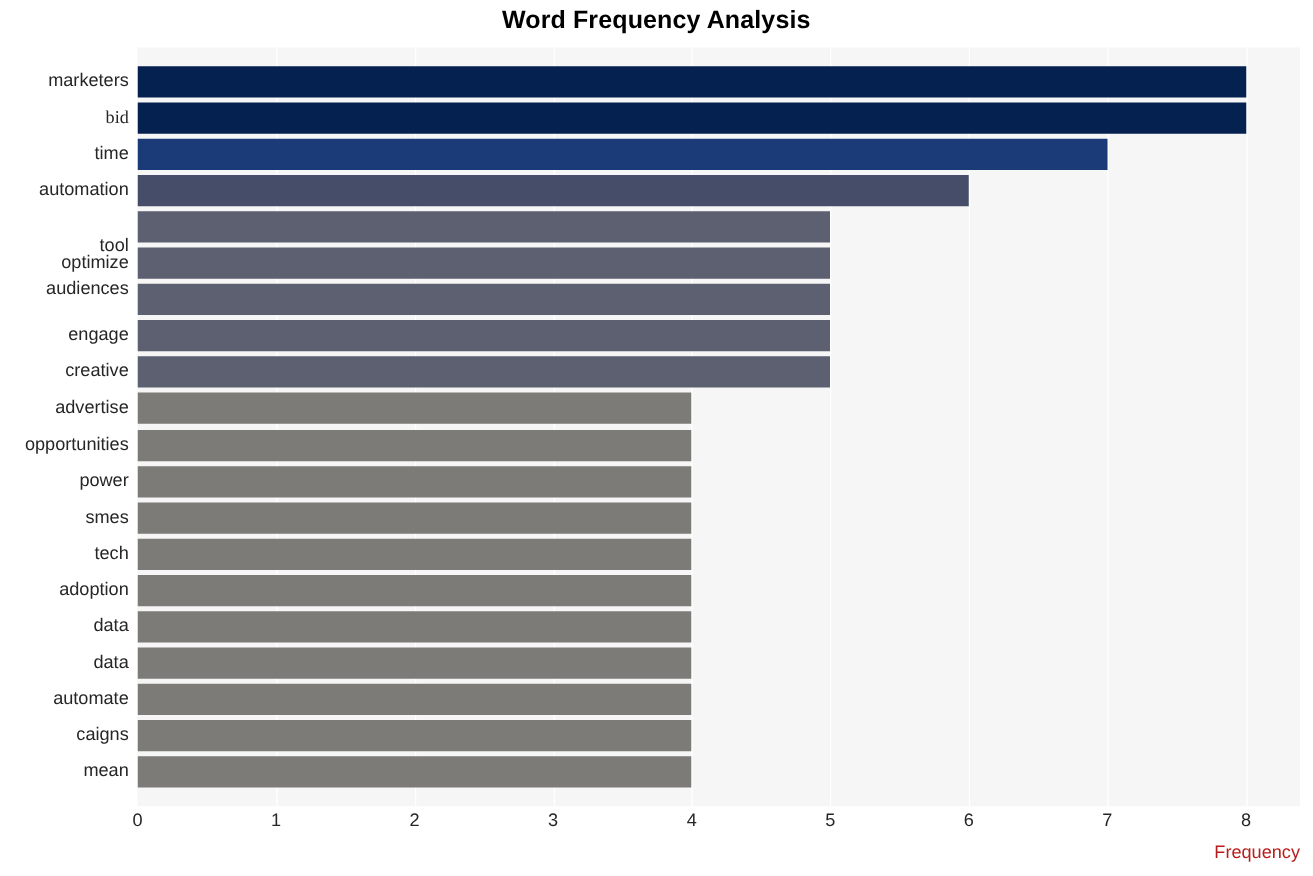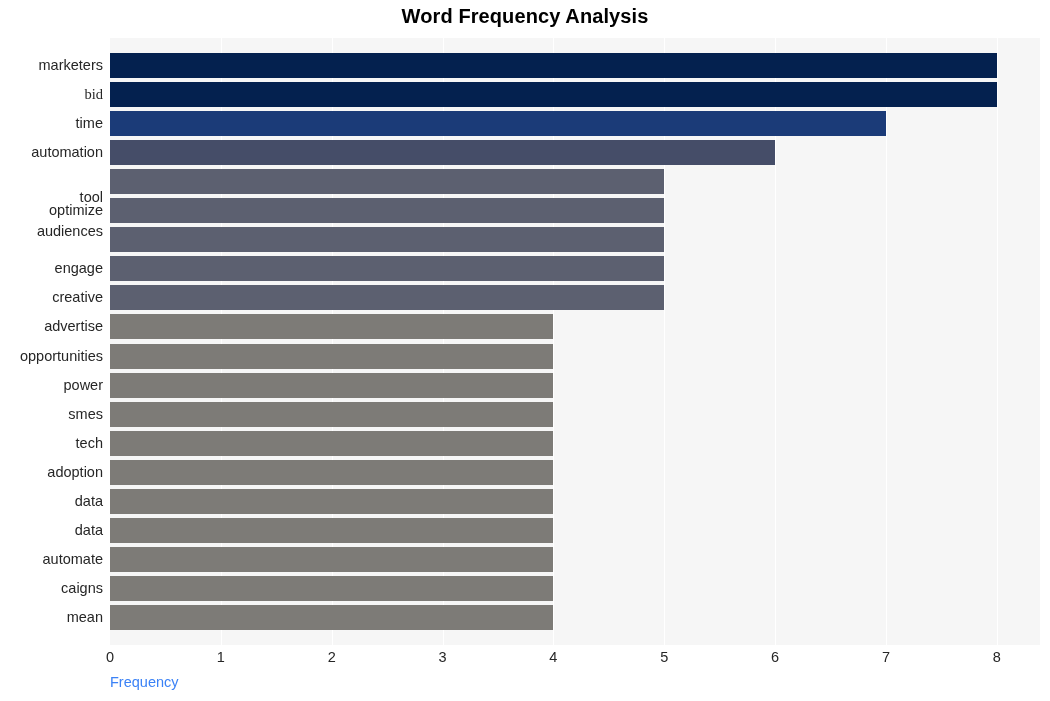--- a/index.html
+++ b/index.html
@@ -97,23 +97,23 @@
     text-align: center;
     font-size: 14.5px;
     color: #262626;
   }
 
   #x-axis-label {
     position: absolute;
     left: 110px;
     top: 674px;
     width: 930px;
-    text-align: left;
+    text-align: right;
     font-size: 14.5px;
-    color: #3b82f6;
+    color: #b91c1c;
   }
 </style>
 </head>
 <body>
 
 <div id="figure">
 
   <div id="chart-title">Word Frequency Analysis</div>
 
   <div id="plot-area">

